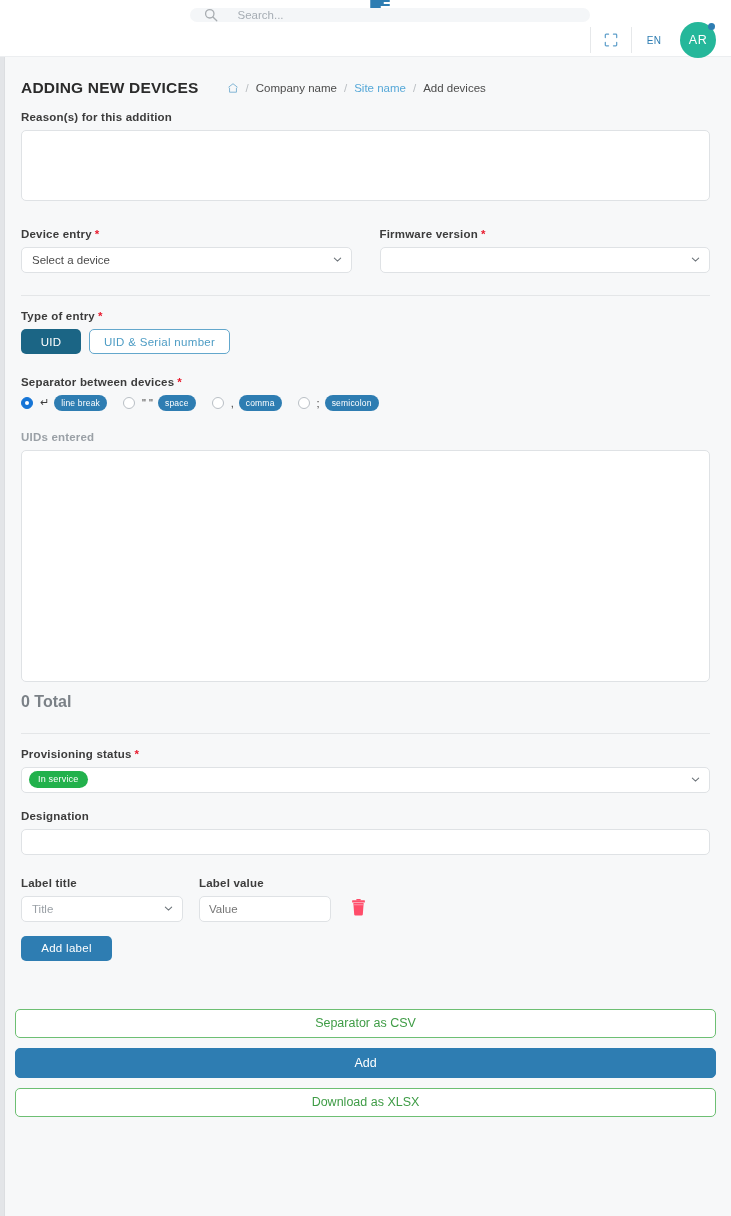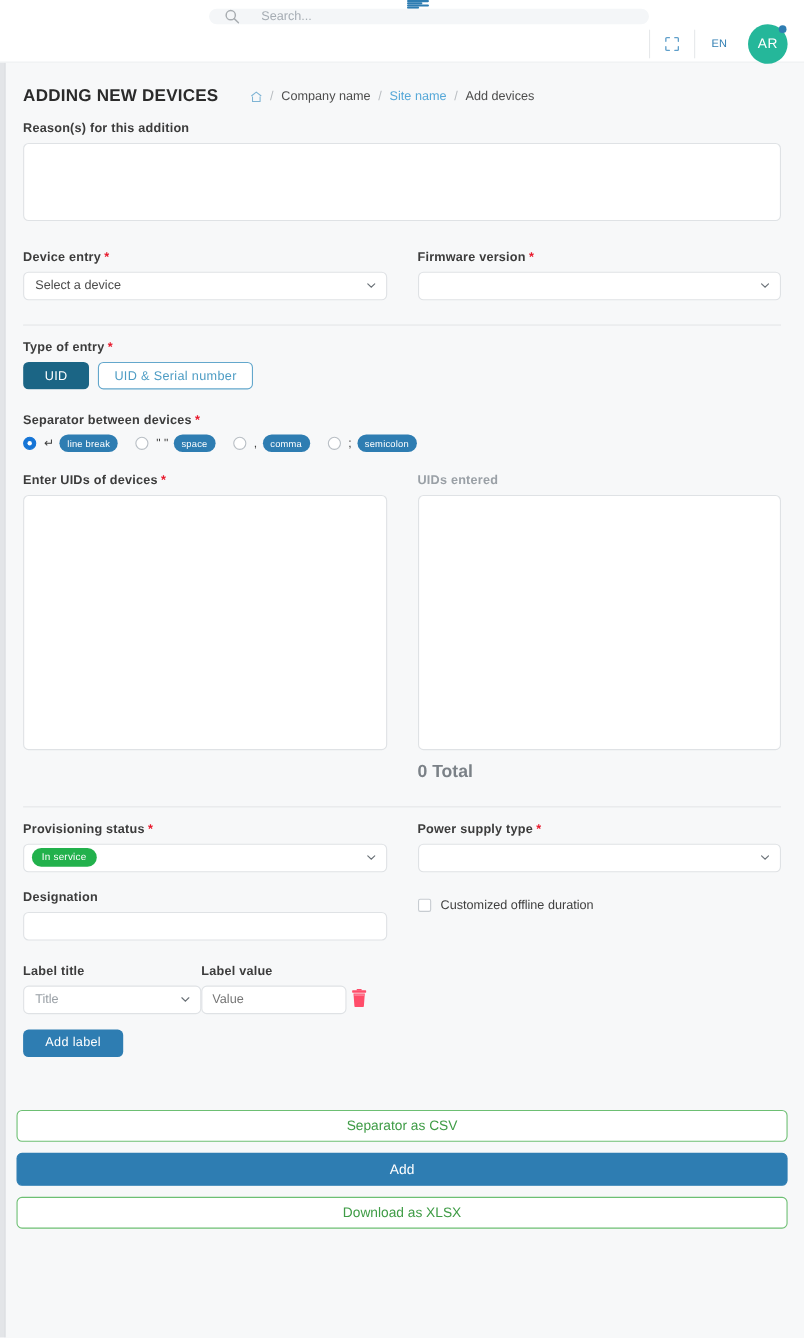--- a/index.html
+++ b/index.html
@@ -260,21 +260,21 @@
   }
   .chk-row { display:flex; align-items:center; gap: 9px; margin-top: 3px; }
   .chkbox {
     width: 12px; height: 12px; border-radius: 2px;
     border: 1px solid #c7ccd1; background:#fff; cursor:pointer;
     flex: 0 0 auto;
   }
   .chk-label { font-size: 11.5px; color:#3f3f3f; }
 
   
-  .labels-row { display:flex; align-items:flex-end; margin-top: 22px; }
+  .labels-row { display:flex; align-items:flex-end; gap: 16px; margin-top: 22px; }
   .lbl-col-title { width: 162px; }
   .lbl-col-value { width: 132px; }
   .trash-btn {
     width: 22px; height: 26px; display:flex; align-items:center;
     justify-content:center; cursor:pointer; margin-bottom: 1px;
   }
   .btn-addlabel {
     margin-top: 14px;
     width: 91px; height: 25px;
     background: #2e7db2; color:#fff;
@@ -423,26 +423,20 @@
         <span class="radio"></span>
         <span class="sep-sym">;</span>
         <span class="chip">semicolon</span>
       </div>
     </div>
   </div>
 
   
   <div class="uid-row">
     <div class="col">
-      <label class="field-label">
-        <span>Enter UIDs of devices</span><span class="req">*</span>
-      </label>
-      <textarea class="uid-box" style=""></textarea>
-    </div>
-    <div class="col">
       <label class="field-label label-muted">UIDs entered</label>
       <textarea class="uid-box" readonly="" style=""></textarea>
       <div class="total">0 Total</div>
     </div>
   </div>
 
   <hr class="hr">
 
   
   <div class="row2" style="margin-top:14px">
@@ -454,36 +448,20 @@
         <span class="badge-green">In service</span>
         <svg class="chev" viewBox="0 0 10 10" fill="none" stroke="#6b7278" stroke-width="1.2" stroke-linecap="round">
           <path d="M1.5 3.4L5 6.8l3.5-3.4"></path>
         </svg>
       </div>
 
       <label class="field-label" style="margin-top:17px">Designation</label>
       <input class="input-line" type="text" style="">
     </div>
 
-    <div class="col">
-      <label class="field-label">
-        <span>Power supply type</span><span class="req">*</span>
-      </label>
-      <div class="select">
-        <span></span>
-        <svg class="chev" viewBox="0 0 10 10" fill="none" stroke="#6b7278" stroke-width="1.2" stroke-linecap="round">
-          <path d="M1.5 3.4L5 6.8l3.5-3.4"></path>
-        </svg>
-      </div>
-
-      <div class="chk-row" style="margin-top:24px">
-        <span class="chkbox"></span>
-        <span class="chk-label">Customized offline duration</span>
-      </div>
-    </div>
   </div>
 
   
   <div class="labels-row">
     <div class="lbl-col-title">
       <label class="field-label">Label title</label>
       <div class="select">
         <span style="color:#9aa0a6">Title</span>
         <svg class="chev" viewBox="0 0 10 10" fill="none" stroke="#6b7278" stroke-width="1.2" stroke-linecap="round">
           <path d="M1.5 3.4L5 6.8l3.5-3.4"></path>

